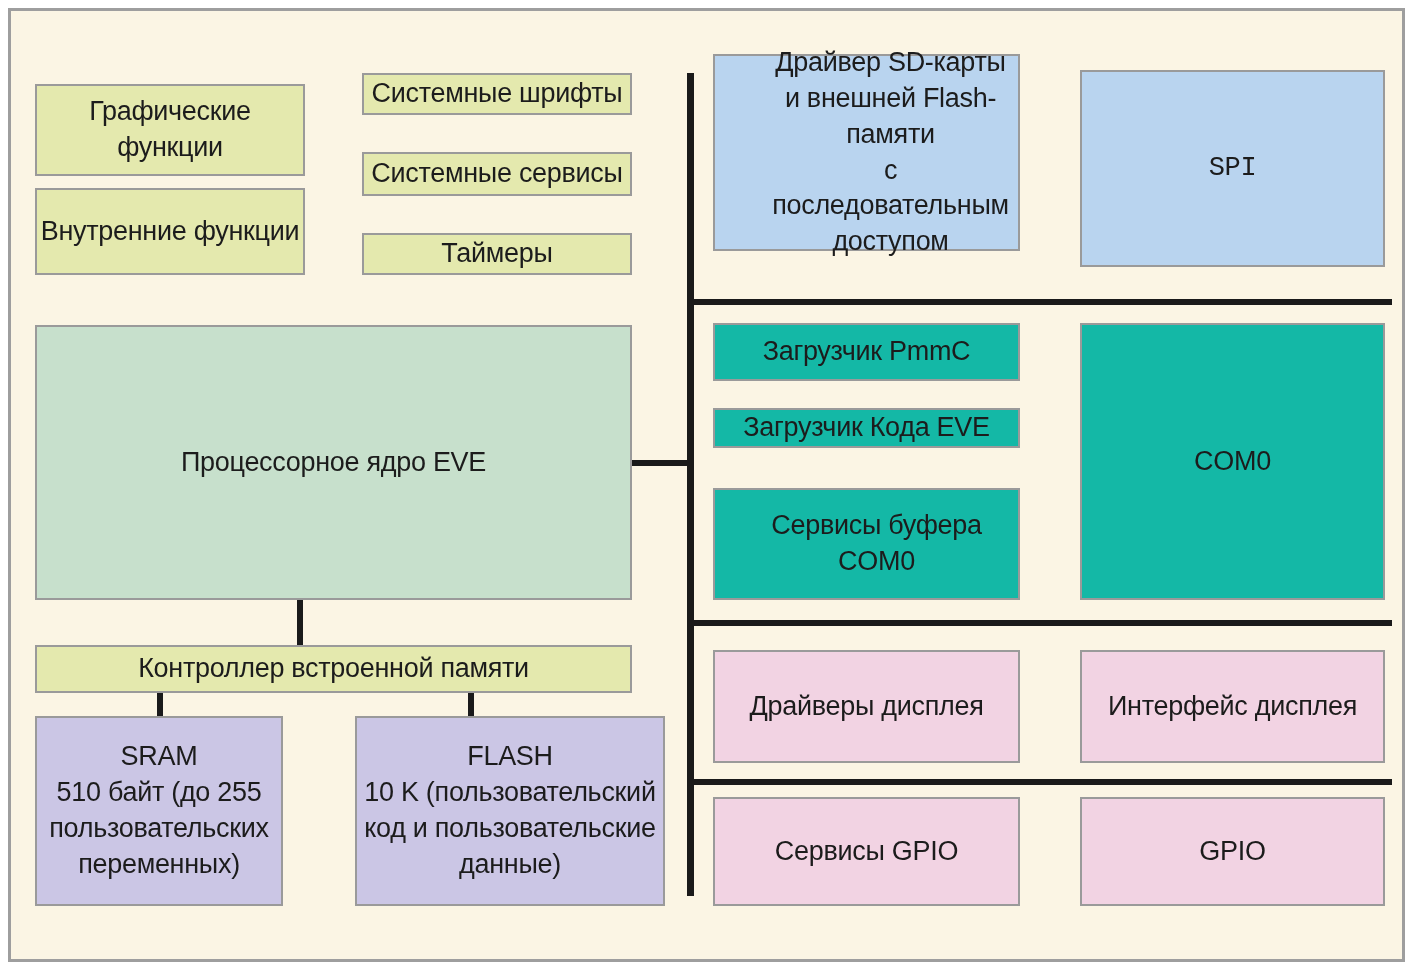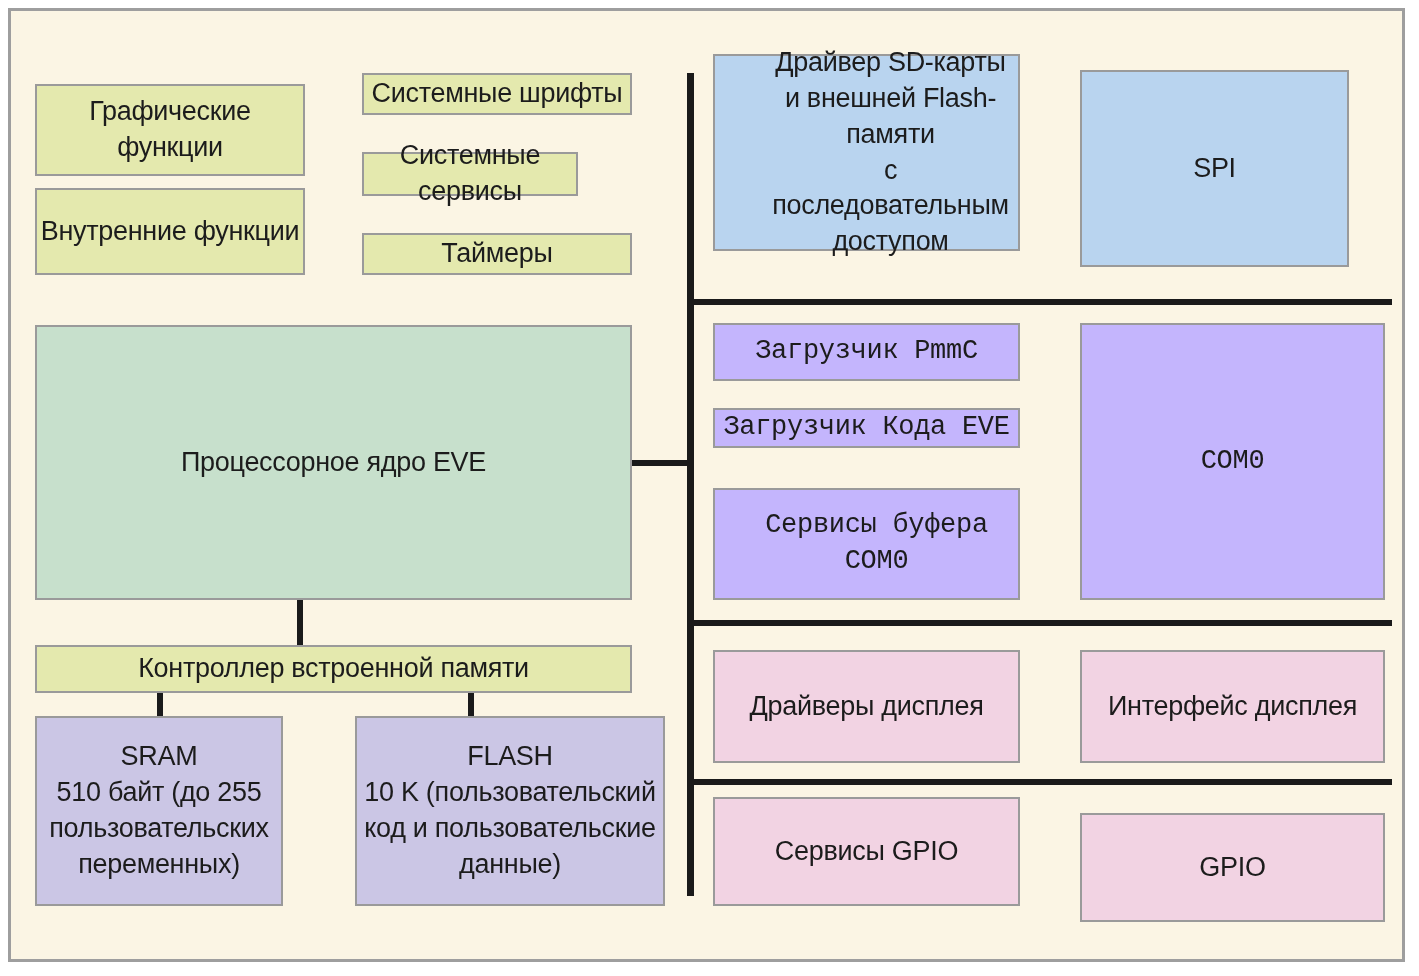--- a/index.html
+++ b/index.html
@@ -16,37 +16,37 @@
     position:absolute;box-sizing:border-box;
     display:flex;align-items:center;justify-content:center;
     text-align:center;border:2px solid #9A9A9A;
     font-size:27px;line-height:1.33;color:#1C1C1C;
     white-space:pre-line;letter-spacing:-0.3px;
   }
   .c-yellow{background:#E4E9AE;}
   .c-green {background:#C7E0CC;}
   .c-purple{background:#CBC6E5;}
   .c-blue  {background:#B9D4EF;}
-  .c-mauve {background:#c4b5fd;font-family:Liberation Mono, monospace;}
+  .c-mauve {background:#14b8a6;}
   .c-pink  {background:#F2D3E3;}
   .line{position:absolute;background:#1A1A1A;}
 </style>
 </head>
 <body>
 
 <div class="frame"></div>
 
 <div class="box c-yellow" style="left:35px;top:68px;width:270px;height:92px;margin-top:16px;">Графические
 функции</div>
 
 <div class="box c-yellow" style="left:35px;top:188px;width:270px;height:87px;">Внутренние функции</div>
 
 <div class="box c-yellow" style="left:362px;top:73px;width:270px;height:42px;">Системные шрифты</div>
 
-<div class="box c-yellow" style="left:362px;top:152px;width:216px;height:44px;">Системные сервисы</div>
+<div class="box c-yellow" style="left:362px;top:152px;width:270px;height:44px;">Системные сервисы</div>
 
 <div class="box c-yellow" style="left:362px;top:233px;width:270px;height:42px;">Таймеры</div>
 
 <div class="box c-green" style="left:35px;top:325px;width:597px;height:275px;">Процессорное ядро EVE</div>
 
 <div class="box c-yellow" style="left:35px;top:645px;width:597px;height:48px;">Контроллер встроенной памяти</div>
 
 <div class="box c-purple" style="left:35px;top:716px;width:248px;height:190px;">SRAM
 510 байт (до 255
 пользовательских
@@ -65,30 +65,30 @@
 <div class="line" style="left:687px;top:73px;width:7px;height:823px;"></div>
 <div class="line" style="left:687px;top:299px;width:705px;height:6px;"></div>
 <div class="line" style="left:687px;top:620px;width:705px;height:6px;"></div>
 <div class="line" style="left:687px;top:779px;width:705px;height:6px;"></div>
 
 <div class="box c-blue" style="left:713px;top:54px;width:307px;height:197px;padding-left:48px;">Драйвер SD-карты
 и внешней Flash-памяти
 с последовательным
 доступом</div>
 
-<div class="box c-blue" style="left:1080px;top:70px;width:269px;height:197px;">SPI</div>
+<div class="box c-blue" style="left:1080px;top:70px;width:305px;height:197px;font-family:Liberation Mono, monospace;">SPI</div>
 
 <div class="box c-mauve" style="left:713px;top:323px;width:307px;height:58px;">Загрузчик PmmC</div>
 
 <div class="box c-mauve" style="left:713px;top:408px;width:307px;height:40px;">Загрузчик Кода EVE</div>
 
 <div class="box c-mauve" style="left:713px;top:488px;width:307px;height:112px;padding-left:20px;">Сервисы буфера
 COM0</div>
 
 <div class="box c-mauve" style="left:1080px;top:323px;width:305px;height:277px;">COM0</div>
 
 <div class="box c-pink" style="left:713px;top:650px;width:307px;height:113px;">Драйверы дисплея</div>
 
 <div class="box c-pink" style="left:1080px;top:650px;width:305px;height:113px;">Интерфейс дисплея</div>
 
 <div class="box c-pink" style="left:713px;top:797px;width:307px;height:109px;">Сервисы GPIO</div>
 
-<div class="box c-pink" style="left:1080px;top:797px;width:305px;height:109px;margin-top:16px;">GPIO</div>
+<div class="box c-pink" style="left:1080px;top:797px;width:305px;height:109px;">GPIO</div>
 
 </body></html>

